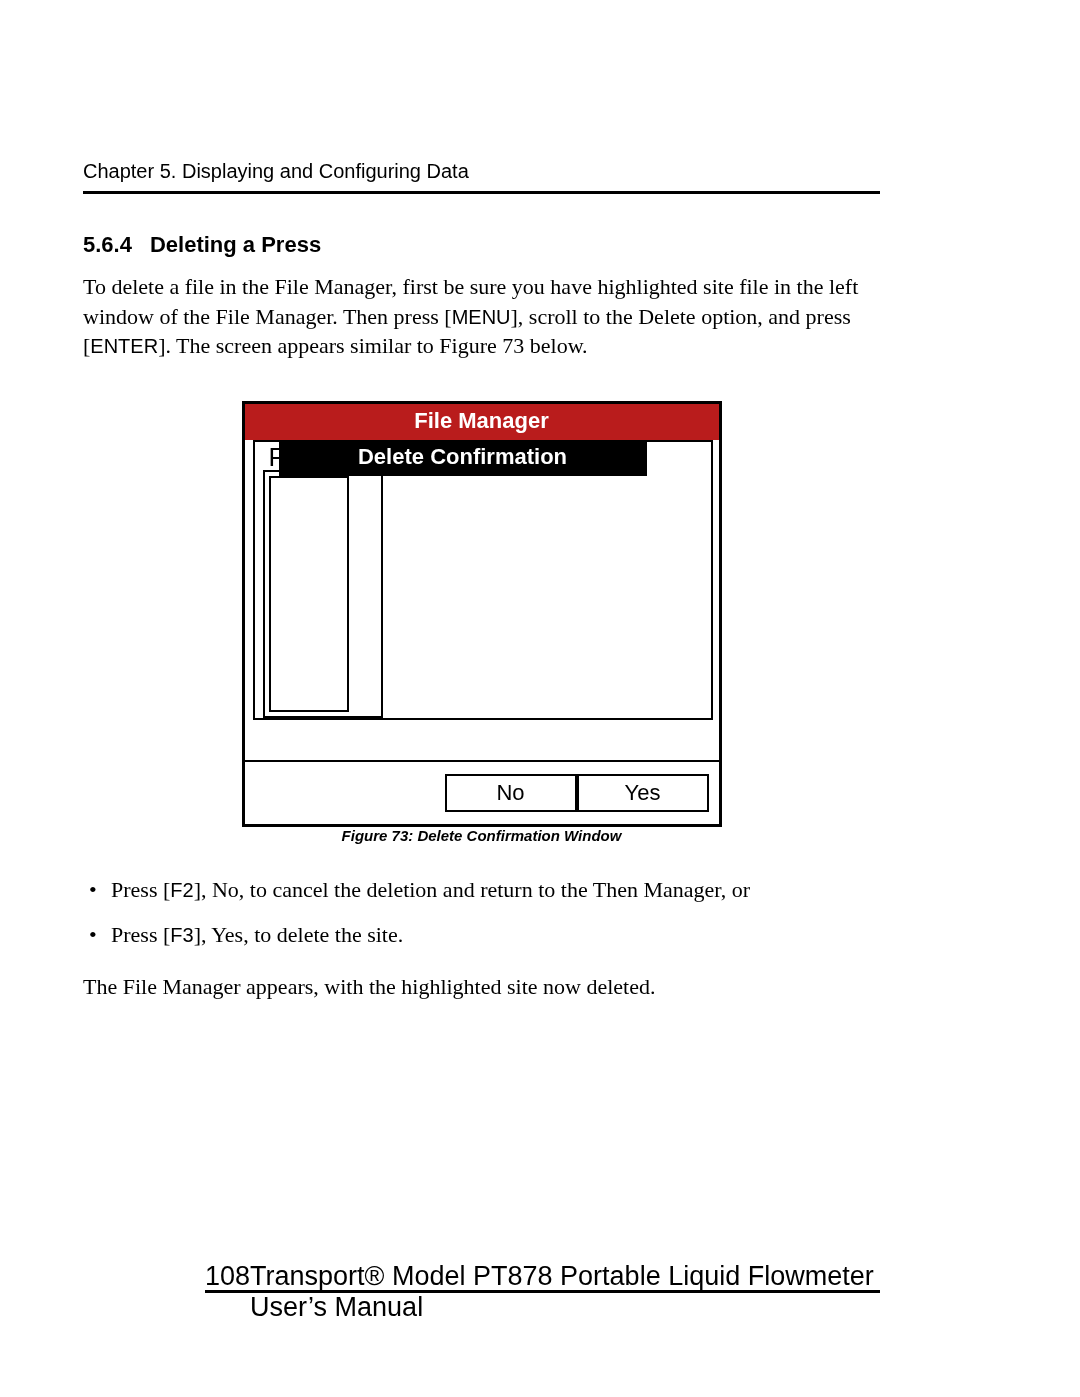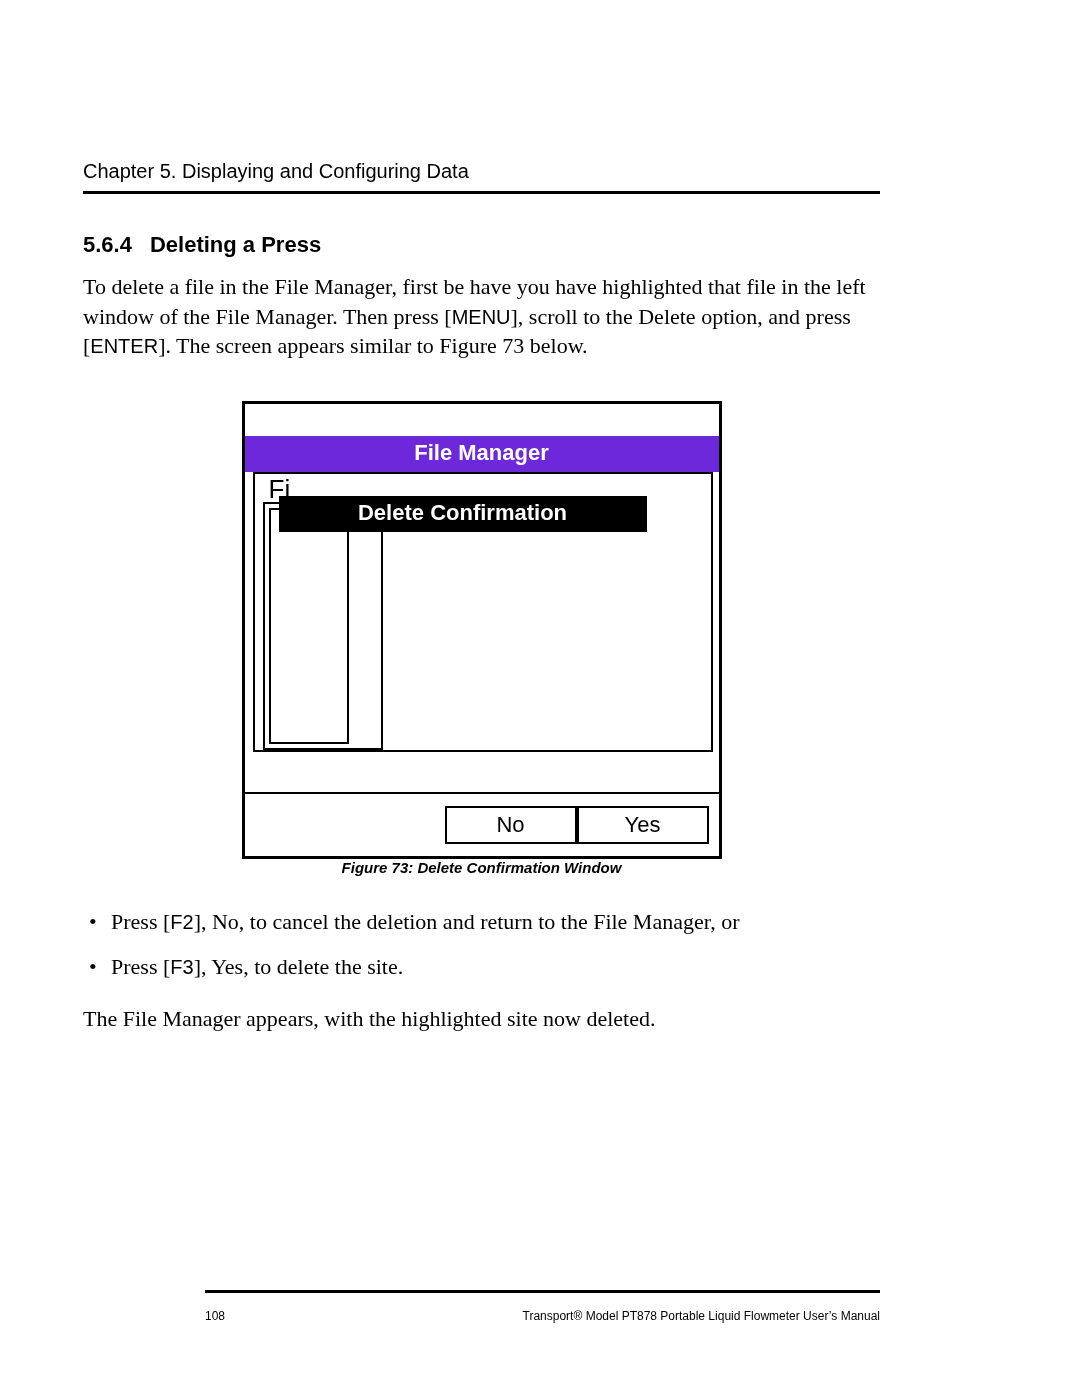--- a/index.html
+++ b/index.html
@@ -40,28 +40,27 @@
   
   .figure-wrap {
     width: 480px;
     margin: 0 auto 10px auto;
   }
   .device {
     border: 3px solid #000;
     background: #fff;
   }
   .device-title {
-    background: #6d28d9;
+    background: #b91c1c;
     color: #fff;
     font-family: Arial, Helvetica, sans-serif;
     font-weight: bold;
     font-size: 22px;
     text-align: center;
     padding: 4px 0 6px 0;
-    margin-top: 32px;
   }
   .device-body {
     position: relative;
     height: 320px;
     background: #fff;
   }
   .bg-box {
     position: absolute;
     left: 8px; top: 0;
     width: 460px; height: 280px;
@@ -90,21 +89,20 @@
     box-sizing: border-box;
     background: #fff;
   }
   .dialog {
     position: absolute;
     left: 34px; top: 0;
     width: 368px;
     border: 2px solid #000;
     background: #fde047;
     box-sizing: border-box;
-    margin-top: 24px;
   }
   .dialog-title {
     background: #000;
     color: #fff;
     font-family: Arial, Helvetica, sans-serif;
     font-weight: bold;
     font-size: 22px;
     text-align: center;
     padding: 2px 0 4px 0;
   }
@@ -170,36 +168,36 @@
     bottom: 104px;
     border-top: 3px solid #000;
   }
   .footer {
     position: absolute;
     left: 205px; right: 200px;
     bottom: 74px;
     display: flex;
     justify-content: space-between;
     font-family: Arial, Helvetica, sans-serif;
-    font-size: 12px;
+    font-size: 27px;
   }
 </style>
 </head>
 <body>
 
 <div class="page">
 
   <div class="chapter-header">Chapter 5. Displaying and Configuring Data</div>
 
   <div class="section-heading">
     <span class="num">5.6.4</span><span>Deleting a Press</span>
   </div>
 
   <div class="body-text">
-    <span>To delete a file in the File Manager, first be have you have highlighted that file in the left window of the File Manager. Then press [</span><span class="key">MENU</span><span>], scroll to the Delete option, and press [</span><span class="key">ENTER</span><span>]. The screen appears similar to Figure 73 below.</span>
+    <span>To delete a file in the File Manager, first be sure you have highlighted site file in the left window of the File Manager. Then press [</span><span class="key">MENU</span><span>], scroll to the Delete option, and press [</span><span class="key">ENTER</span><span>]. The screen appears similar to Figure 73 below.</span>
   </div>
 
   <div class="figure-wrap">
     <div class="device">
       <div class="device-title">File Manager</div>
       <div class="device-body">
         <div class="bg-box"></div>
         <div class="bg-label">Fi</div>
         <div class="bg-inner1"></div>
         <div class="bg-inner2"></div>
@@ -210,21 +208,21 @@
       <div class="button-bar">
         <div class="btn">No</div>
         <div class="btn">Yes</div>
       </div>
     </div>
     <div class="figure-caption">Figure 73: Delete Confirmation Window</div>
   </div>
 
   <ul class="bullets">
     <li>
-      <span>Press [</span><span class="key">F2</span><span>], No, to cancel the deletion and return to the File Manager, or</span>
+      <span>Press [</span><span class="key">F2</span><span>], No, to cancel the deletion and return to the Then Manager, or</span>
     </li>
     <li>
       <span>Press [</span><span class="key">F3</span><span>], Yes, to delete the site.</span>
     </li>
   </ul>
 
   <div class="closing">The File Manager appears, with the highlighted site now deleted.</div>
 
   <div class="footer-rule"></div>
   <div class="footer">

